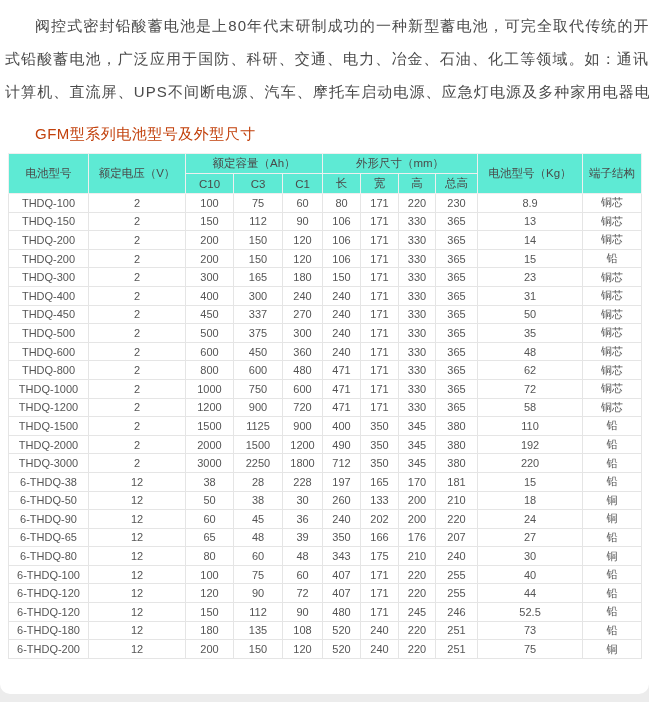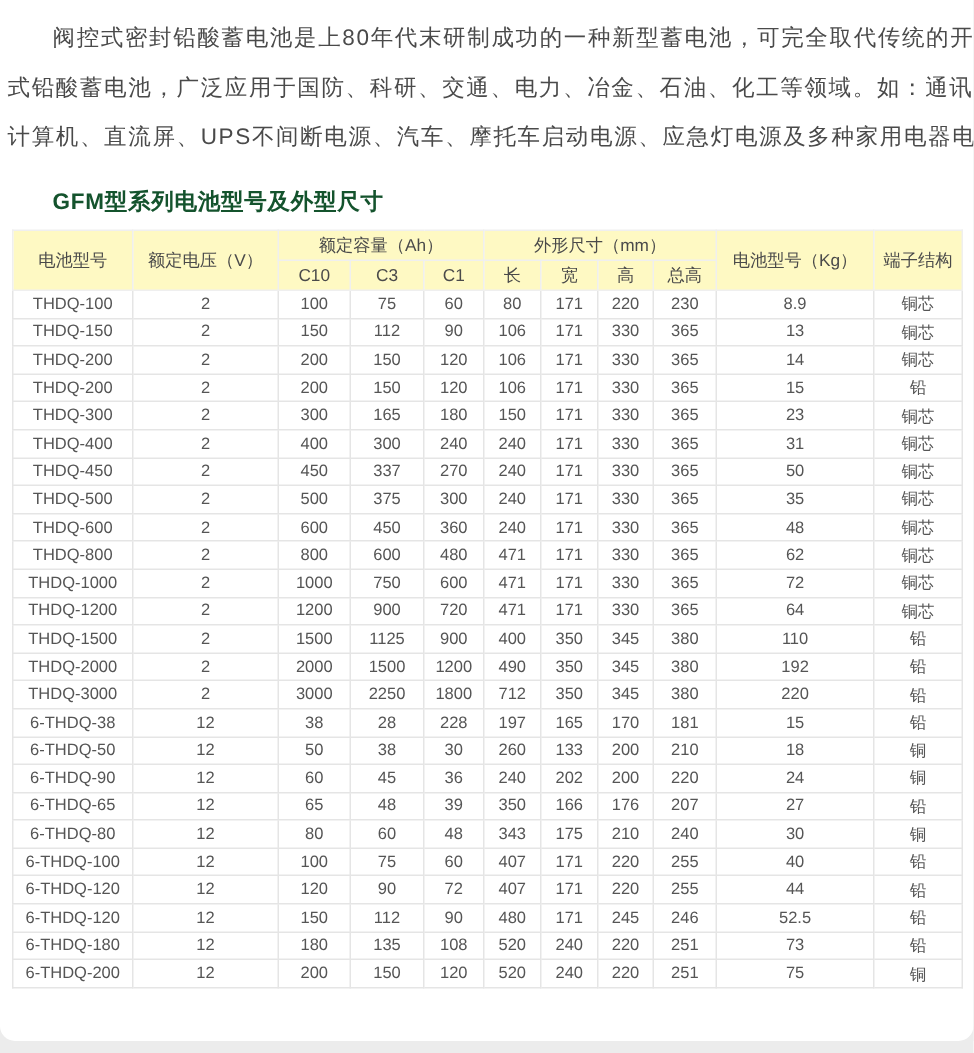--- a/index.html
+++ b/index.html
@@ -21,33 +21,33 @@
     font-size: 15px;
     line-height: 33px;
     color: #4a4a4a;
     letter-spacing: 1.1px;
   }
   .intro .line { white-space: nowrap; }
   .intro .line.indent { text-indent: 30px; }
   .section-title {
     margin: 17px 0 9px 35px;
     font-size: 15px;
-    color: #14532d;
+    color: #c2410c;
     letter-spacing: 0.5px;
-    font-weight: bold;
+    font-weight: normal;
   }
   table.spec {
     margin-left: 8px;
     width: 633px;
     border-collapse: collapse;
     table-layout: fixed;
     font-size: 11px;
   }
   table.spec thead th {
-    background: #fef9c3;
+    background: #5eead4;
     color: #4a4a4a;
     font-weight: normal;
     font-size: 11.5px;
     border: 1px solid #efefef;
     height: 19px;
     padding: 0 1px;
     text-align: center;
   }
   table.spec tbody td {
     border: 1px solid #e5e5e5;
@@ -252,21 +252,21 @@
         <tr>
           <td>THDQ-1200</td>
           <td>2</td>
           <td>1200</td>
           <td>900</td>
           <td>720</td>
           <td>471</td>
           <td>171</td>
           <td>330</td>
           <td>365</td>
-          <td>64</td>
+          <td>58</td>
           <td>铜芯</td>
         </tr>
         <tr>
           <td>THDQ-1500</td>
           <td>2</td>
           <td>1500</td>
           <td>1125</td>
           <td>900</td>
           <td>400</td>
           <td>350</td>

